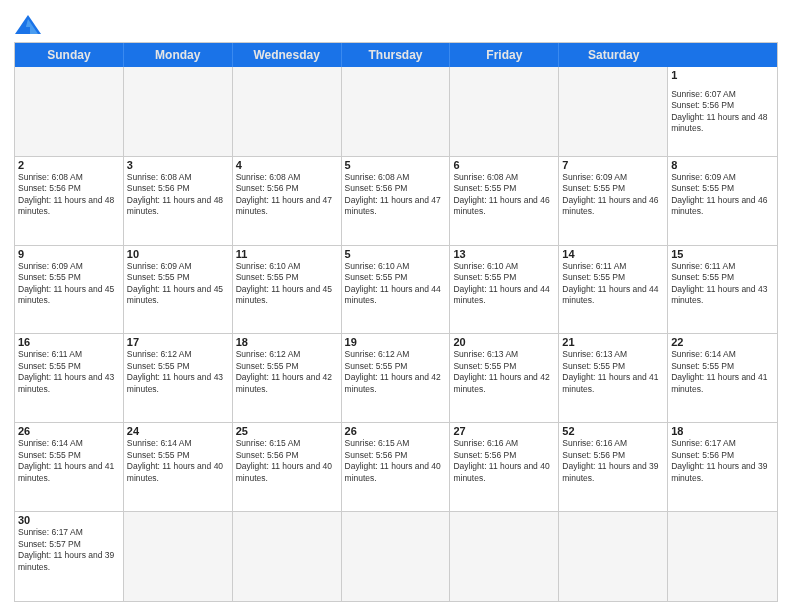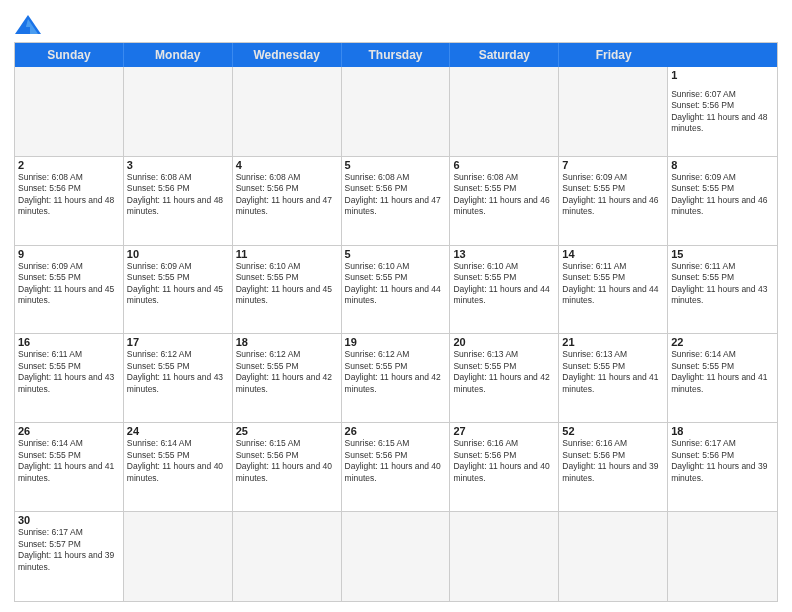--- a/index.html
+++ b/index.html
@@ -127,22 +127,22 @@
       <div class="subtitle"></div>
     </div>
   </div>
 
   <div class="calendar">
     <div class="day-headers">
     <div class="day-header">Sunday</div>
         <div class="day-header">Monday</div>
         <div class="day-header">Wednesday</div>
         <div class="day-header">Thursday</div>
+        <div class="day-header">Friday</div>
         <div class="day-header">Saturday</div>
-        <div class="day-header">Friday</div>
       </div>
     <div class="calendar-grid">
     <div class="cal-cell empty"></div>
         <div class="cal-cell empty"></div>
         <div class="cal-cell empty"></div>
         <div class="cal-cell empty"></div>
         <div class="cal-cell empty"></div>
         <div class="cal-cell empty"></div>
         <div class="cal-cell">
           <div class="day-num">1</div>

